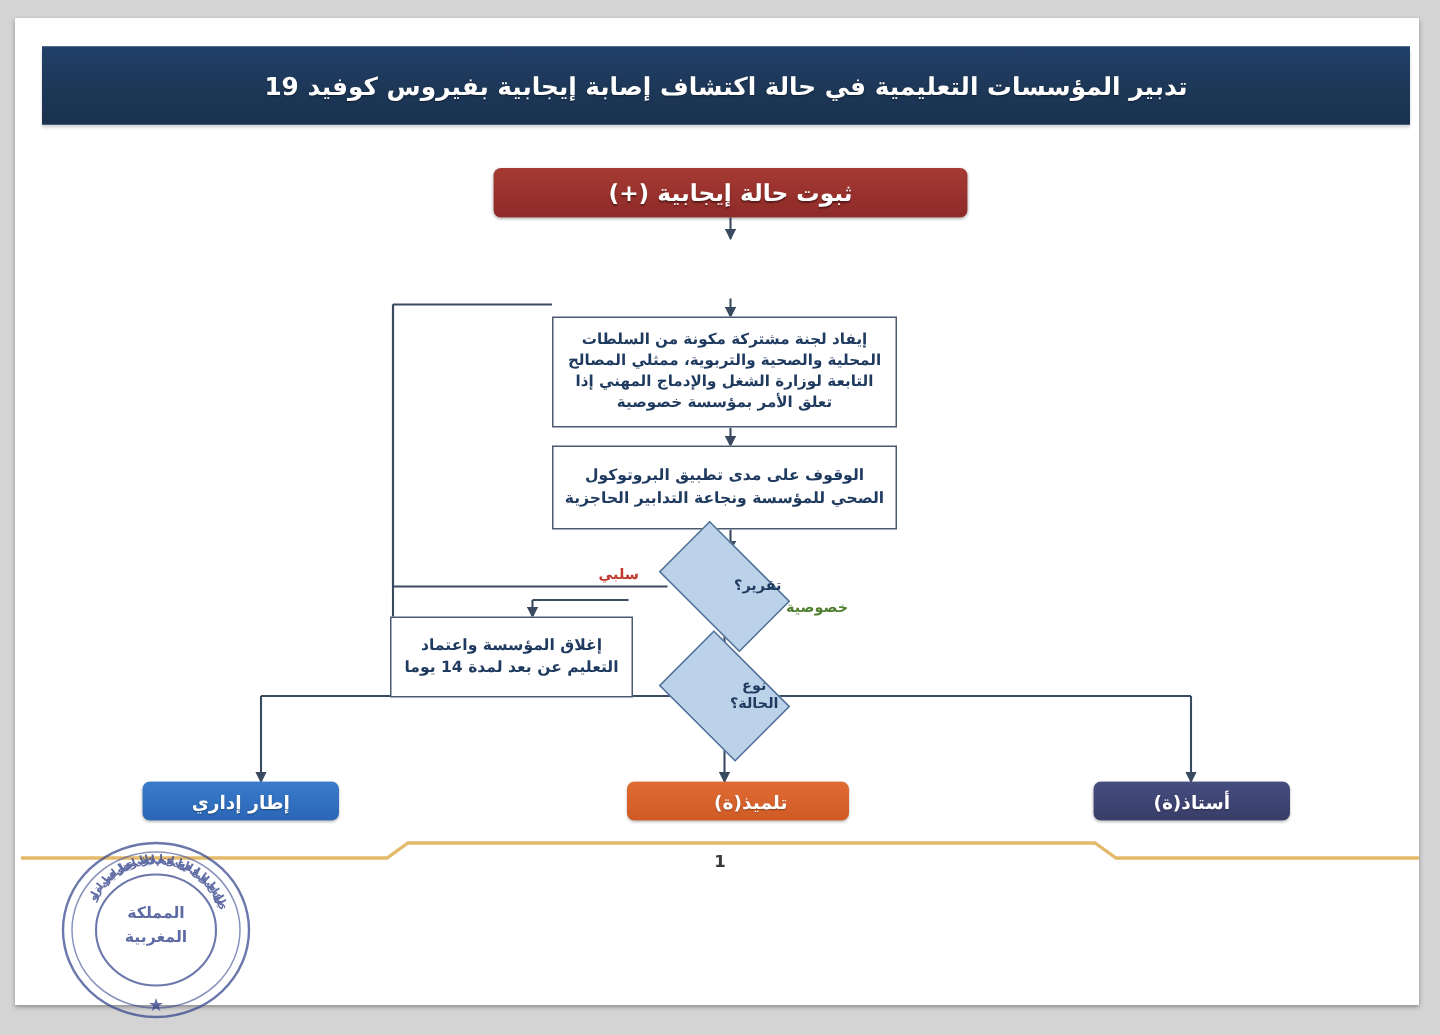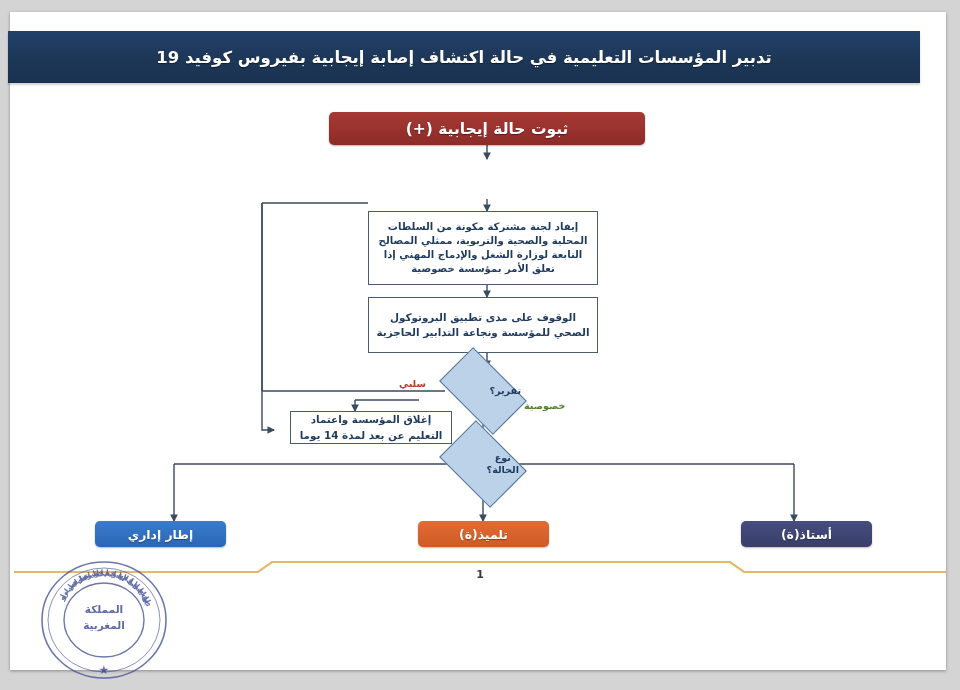--- a/index.html
+++ b/index.html
@@ -31,21 +31,21 @@
     left: 10px;
     top: 12px;
     width: 4px;
     height: 658px;
     background: #bdbdbd;
   }
 
   
   .banner {
     position: absolute;
-    left: 8px;
+    left: 28px;
     top: 31px;
     width: 912px;
     height: 52px;
     background: #1e3a5f;
     background-image: linear-gradient(180deg, #21406a 0%, #1d3757 55%, #1a3250 100%);
     display: flex;
     align-items: center;
     justify-content: center;
     box-shadow: 0 2px 2px rgba(0,0,0,0.18);
   }
@@ -95,21 +95,21 @@
   .pbox .txt {
     color: #1f3a5f;
     font-size: 10.4px;
     font-weight: bold;
     line-height: 1.42;
   }
 
   #box-notify  { left: 368px; top: 159px; width: 230px; height: 40px; }
   #box-commit  { left: 368px; top: 211px; width: 230px; height: 74px; }
   #box-protocol{ left: 368px; top: 297px; width: 230px; height: 56px; }
-  #box-close   { left: 290px; top: 411px; width: 162px; height: 33px; }
+  #box-close   { left: 260px; top: 411px; width: 162px; height: 54px; }
 
   #box-commit .txt  { font-size: 10.1px; line-height: 1.38; }
   #box-protocol .txt{ font-size: 10.4px; line-height: 1.45; }
   #box-close .txt   { font-size: 10.4px; line-height: 1.45; }
 
   
   .diamond {
     position: absolute;
     display: flex;
     align-items: center;
@@ -158,23 +158,23 @@
   }
   .cbox .txt {
     color: #ffffff;
     font-size: 12.4px;
     font-weight: bold;
     text-shadow: 0 1px 1px rgba(0,0,0,0.35);
   }
   #cat-admin   { left: 95px; width: 131px; background: #2f6ec0;
                  background-image: linear-gradient(180deg,#3a7bcc,#2a66b5); }
   #cat-student { left: 418px; width: 131px; background: #d9622b;
-                 background-image: linear-gradient(180deg,#e06c33,#d05a25); }
+                 background-image: linear-gradient(180deg,#e06c33,#d05a25); padding-left: 17px; }
   #cat-teacher { left: 729px; width: 131px; background: #3d4372;
-                 background-image: linear-gradient(180deg,#464d80,#383e68); margin-left: 12px; }
+                 background-image: linear-gradient(180deg,#464d80,#383e68); }
 
   
   #wires { position: absolute; left: 0; top: 0; width: 960px; height: 690px; }
 
   
   .footline { position: absolute; left: 0; top: 0; width: 960px; height: 690px; }
 
   .pagenum {
     position: absolute;
     left: 460px;

